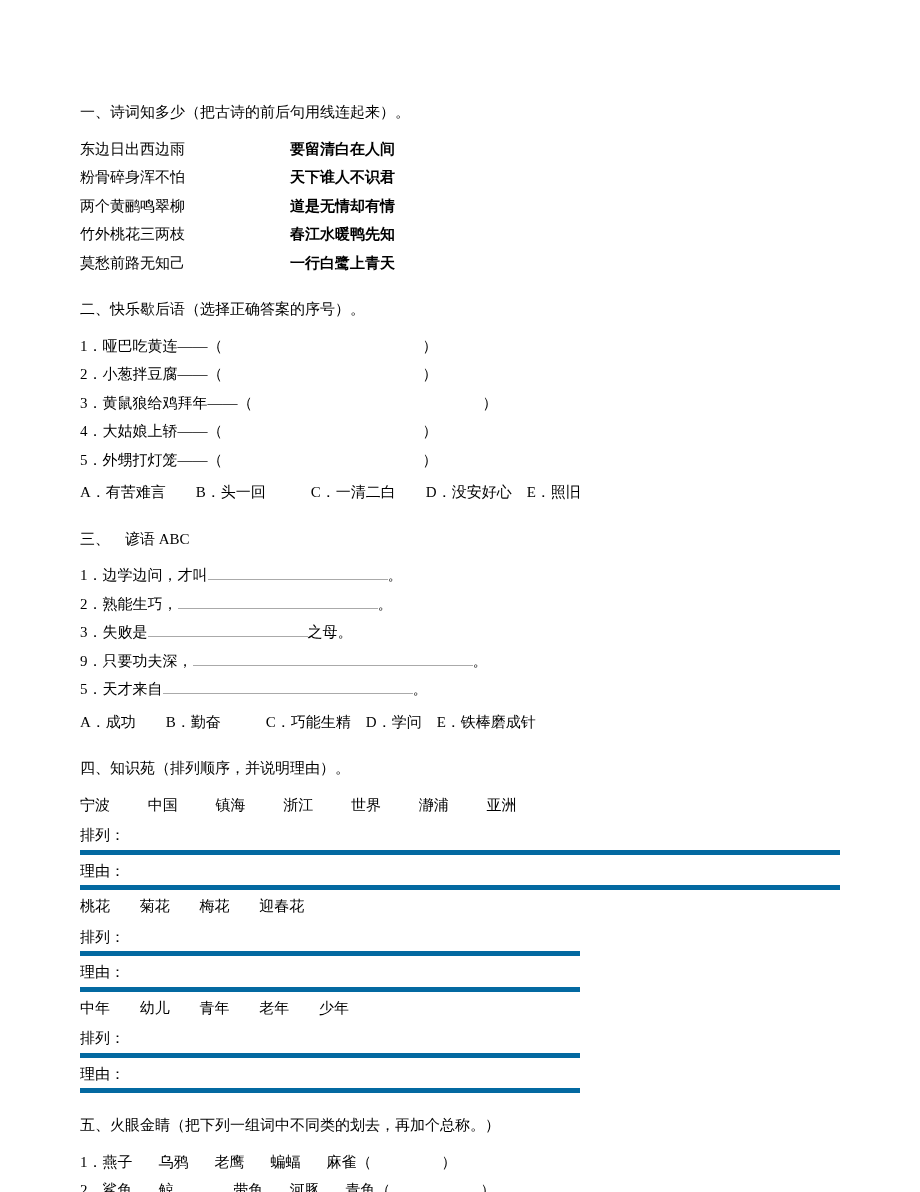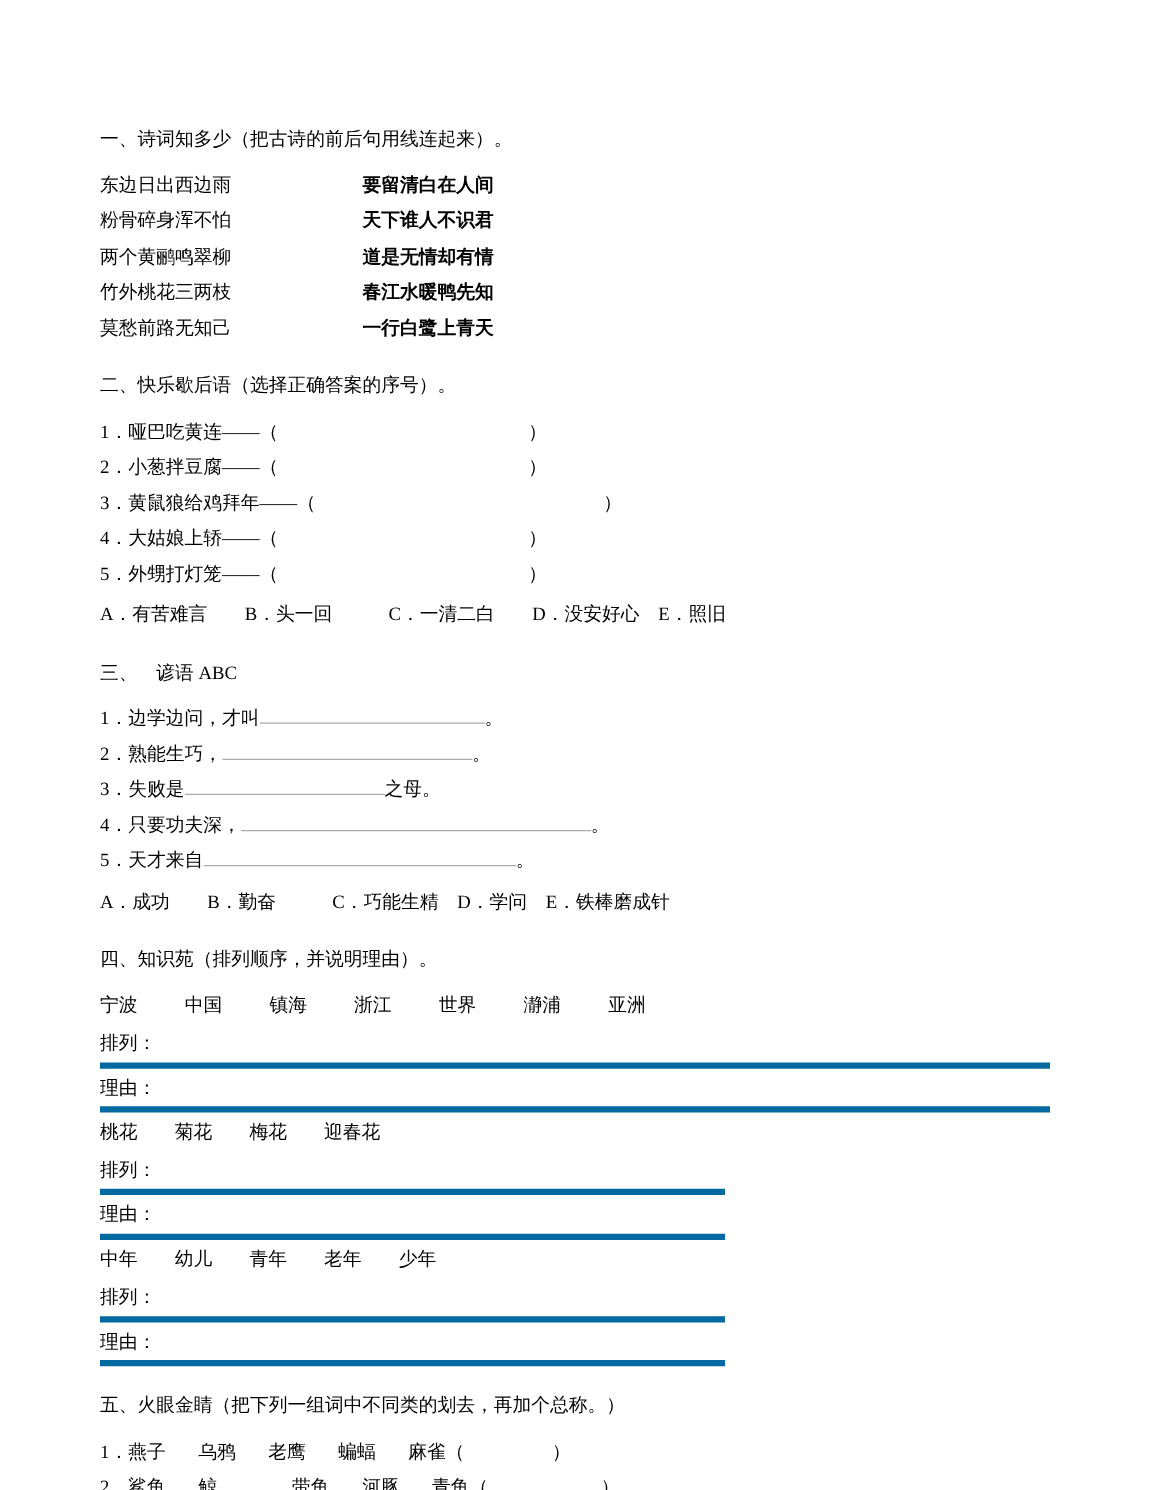--- a/index.html
+++ b/index.html
@@ -105,21 +105,21 @@
       <span>2．熟能生巧，</span>
       <span class="fill-line" style="width:200px"></span>
       <span>。</span>
     </div>
   <div class="row">
       <span>3．失败是</span>
       <span class="fill-line" style="width:160px"></span>
       <span>之母。</span>
     </div>
   <div class="row">
-      <span>4．只要功夫深，</span>
+      <span>9．只要功夫深，</span>
       <span class="fill-line" style="width:280px"></span>
       <span>。</span>
     </div>
   <div class="row">
       <span>5．天才来自</span>
       <span class="fill-line" style="width:250px"></span>
       <span>。</span>
     </div>
   <div class="ans-line">A．成功　　B．勤奋　　　C．巧能生精　D．学问　E．铁棒磨成针</div>
 </div>

